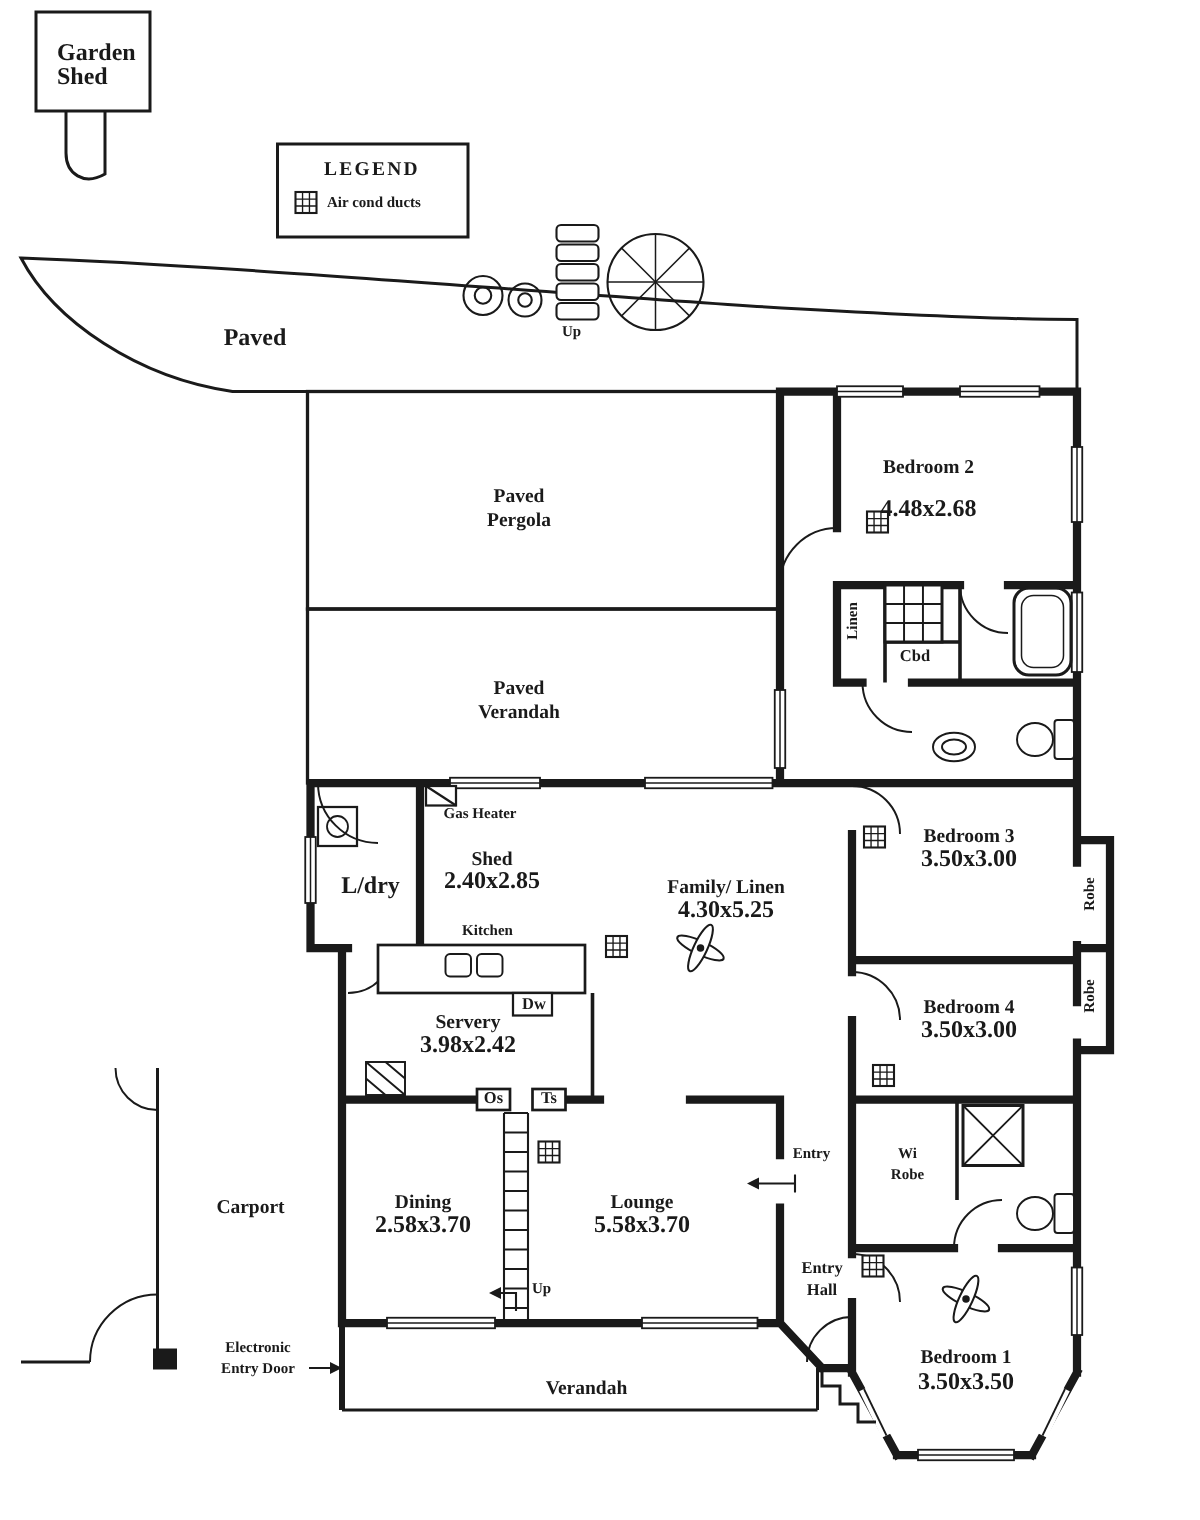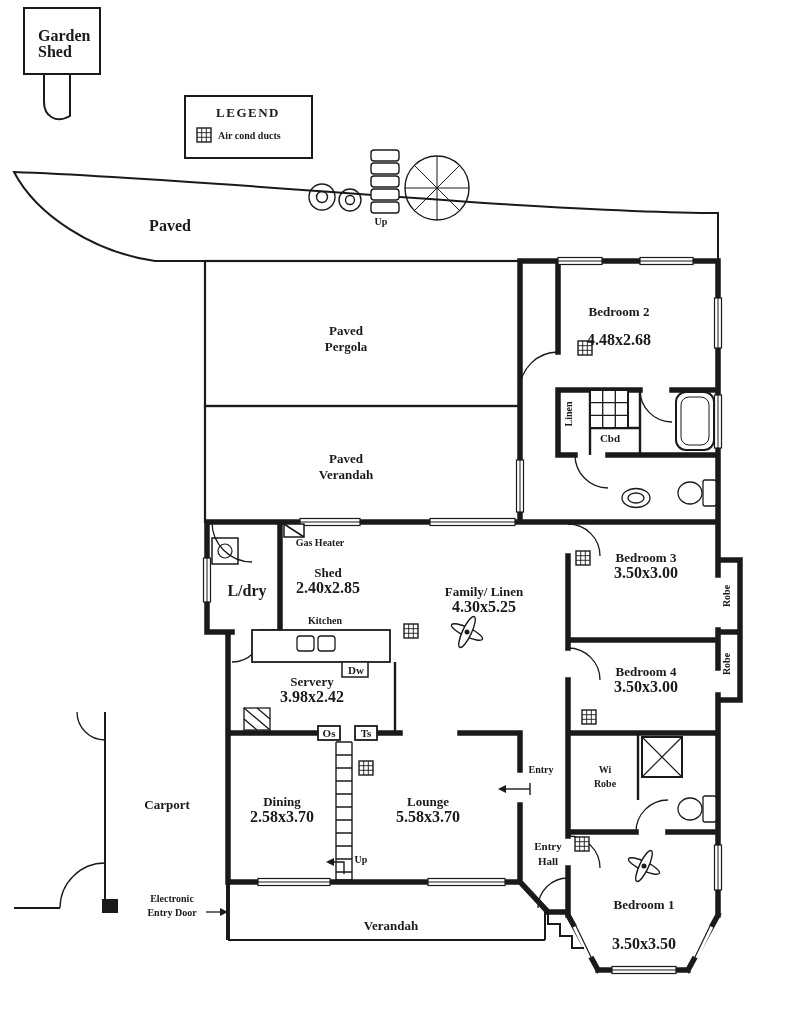--- a/index.html
+++ b/index.html
@@ -310,21 +310,21 @@
 <div class="lbl s10" style="left:541px;top:770px">Entry</div>
 <div class="lbl s10" style="left:361px;top:860px">Up</div>
 
 <div class="lbl s10" style="left:605px;top:770px">Wi</div>
 <div class="lbl s10" style="left:605px;top:784px">Robe</div>
 
 <div class="lbl s11" style="left:548px;top:846px">Entry</div>
 <div class="lbl s11" style="left:548px;top:861px">Hall</div>
 
 <div class="lbl" style="left:644px;top:904px">Bedroom 1</div>
-<div class="lbl s12" style="left:644px;top:944px">3.50x3.50</div>
+<div class="lbl s12" style="left:644px;top:922px">3.50x3.50</div>
 
 <div class="lbl" style="left:167px;top:804px">Carport</div>
 <div class="lbl s10" style="left:172px;top:899px">Electronic</div>
 <div class="lbl s10" style="left:172px;top:913px">Entry Door</div>
 
 <div class="lbl" style="left:391px;top:925px">Verandah</div>
 
 </div>
 
 </body></html>

